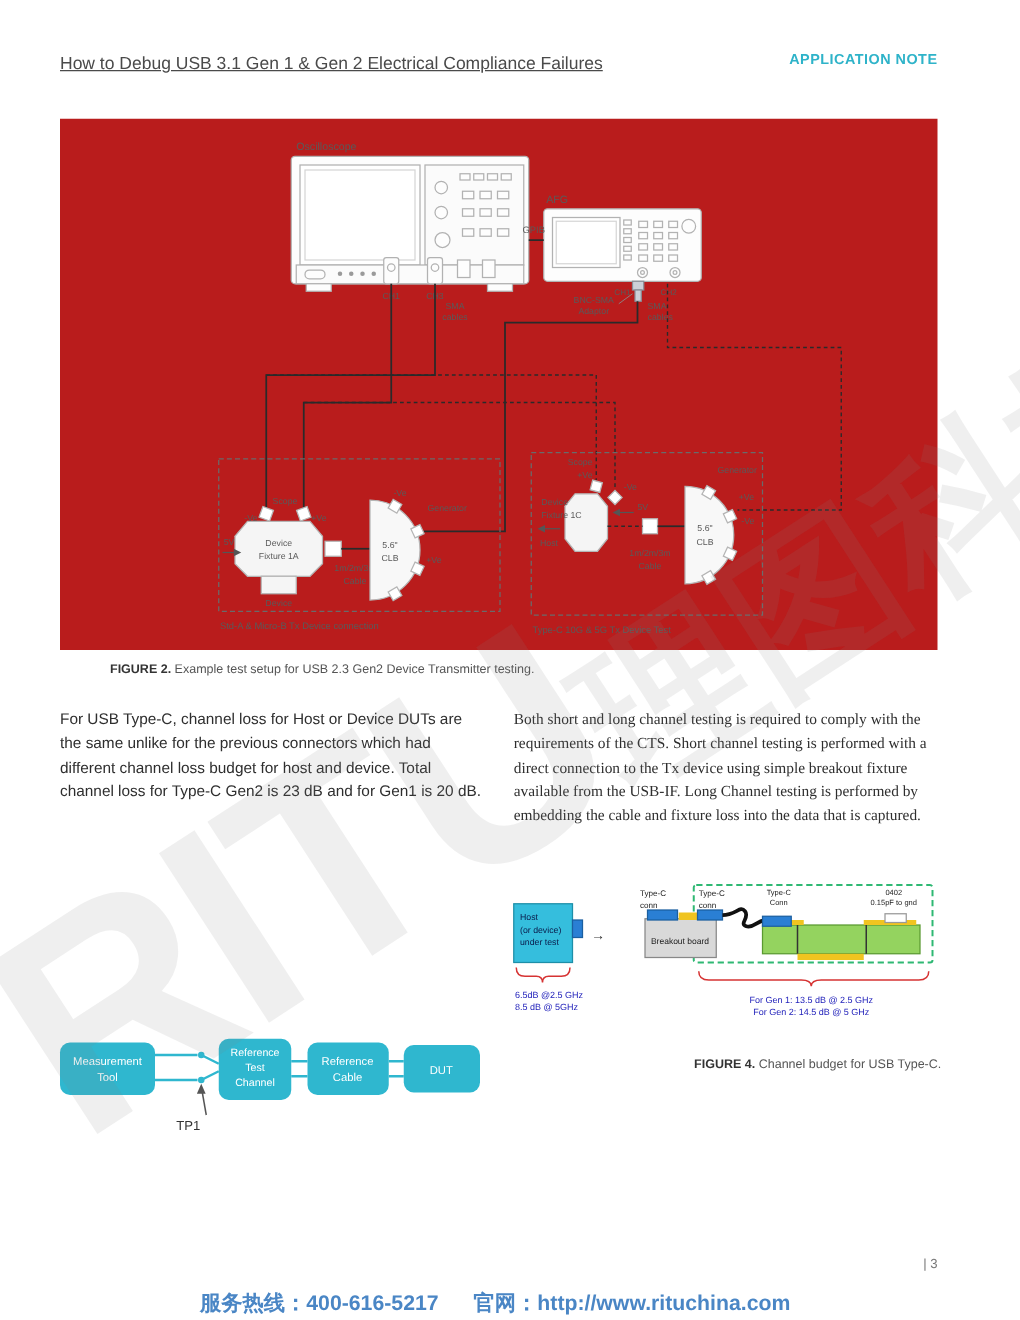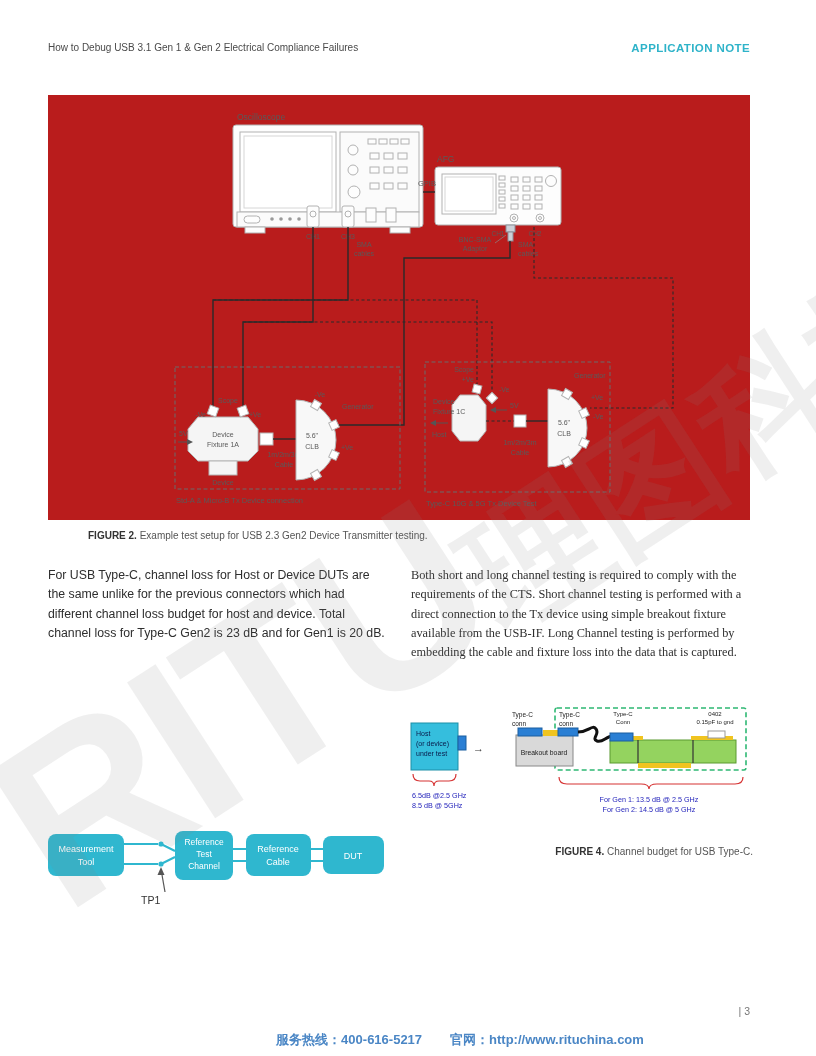--- a/index.html
+++ b/index.html
@@ -1,40 +1,40 @@
 <!DOCTYPE html>
 <html><head>
 <meta charset="utf-8">
 <style>
   html,body{margin:0;padding:0;background:#e8e8e8;}
   .page{position:relative;width:816px;height:1056px;margin:0 auto;background:#ffffff;
         font-family:"Liberation Sans",sans-serif;overflow:hidden;}
   
-  .header-title{position:absolute;left:48px;top:42px;font-size:10px;color:#4a4a4a;}
+  .header-title{position:absolute;left:48px;top:42px;font-size:14px;color:#4a4a4a;text-decoration:underline;}
   .header-badge{position:absolute;right:66px;top:42px;font-size:11.5px;font-weight:bold;
                 color:#2eb3c9;letter-spacing:0.4px;}
   
   .fig2-panel{position:absolute;left:48px;top:95px;width:702px;height:425px;background:#b91c1c;}
   .fig2-panel svg{display:block;}
   svg{font-family:"Liberation Sans",sans-serif;}
   .caption{position:absolute;font-size:10px;color:#555;}
   .cap-label{font-weight:bold;color:#333;padding-left:40px;}
   
   .col{position:absolute;top:566px;font-size:12.3px;line-height:19.3px;color:#2e2e2e;}
   .col-left{left:48px;width:340px;}
   .col-right{left:411px;width:342px;font-family:Liberation Serif, serif;}
   .col p{margin:0 0 14px 0;}
   
   .fig3{position:absolute;left:44px;top:828px;}
   
   .fig4{position:absolute;left:409px;top:703px;}
   
   .page-num{position:absolute;right:66px;top:1005px;font-size:10.5px;color:#777;}
-  .footer{position:absolute;left:160px;top:1031px;width:600px;text-align:center;
-          font-size:13px;font-weight:bold;color:#4a86c5;}
+  .footer{position:absolute;left:160px;top:1031px;width:600px;text-align:left;
+          font-size:17px;font-weight:bold;color:#4a86c5;}
   .footer .sep{display:inline-block;width:28px;}
   
   .watermark{position:absolute;left:-80px;top:420px;width:1100px;text-align:center;
              transform:rotate(-33deg);transform-origin:center;white-space:nowrap;
              color:rgba(135,128,132,0.13);pointer-events:none;z-index:6;font-weight:bold;}
   .watermark .wm-en{font-size:235px;letter-spacing:-6px;}
   .watermark .wm-cn{font-size:135px;letter-spacing:2px;}
   .svg-label{fill:#5a5a5a;}
 </style>
 </head>

